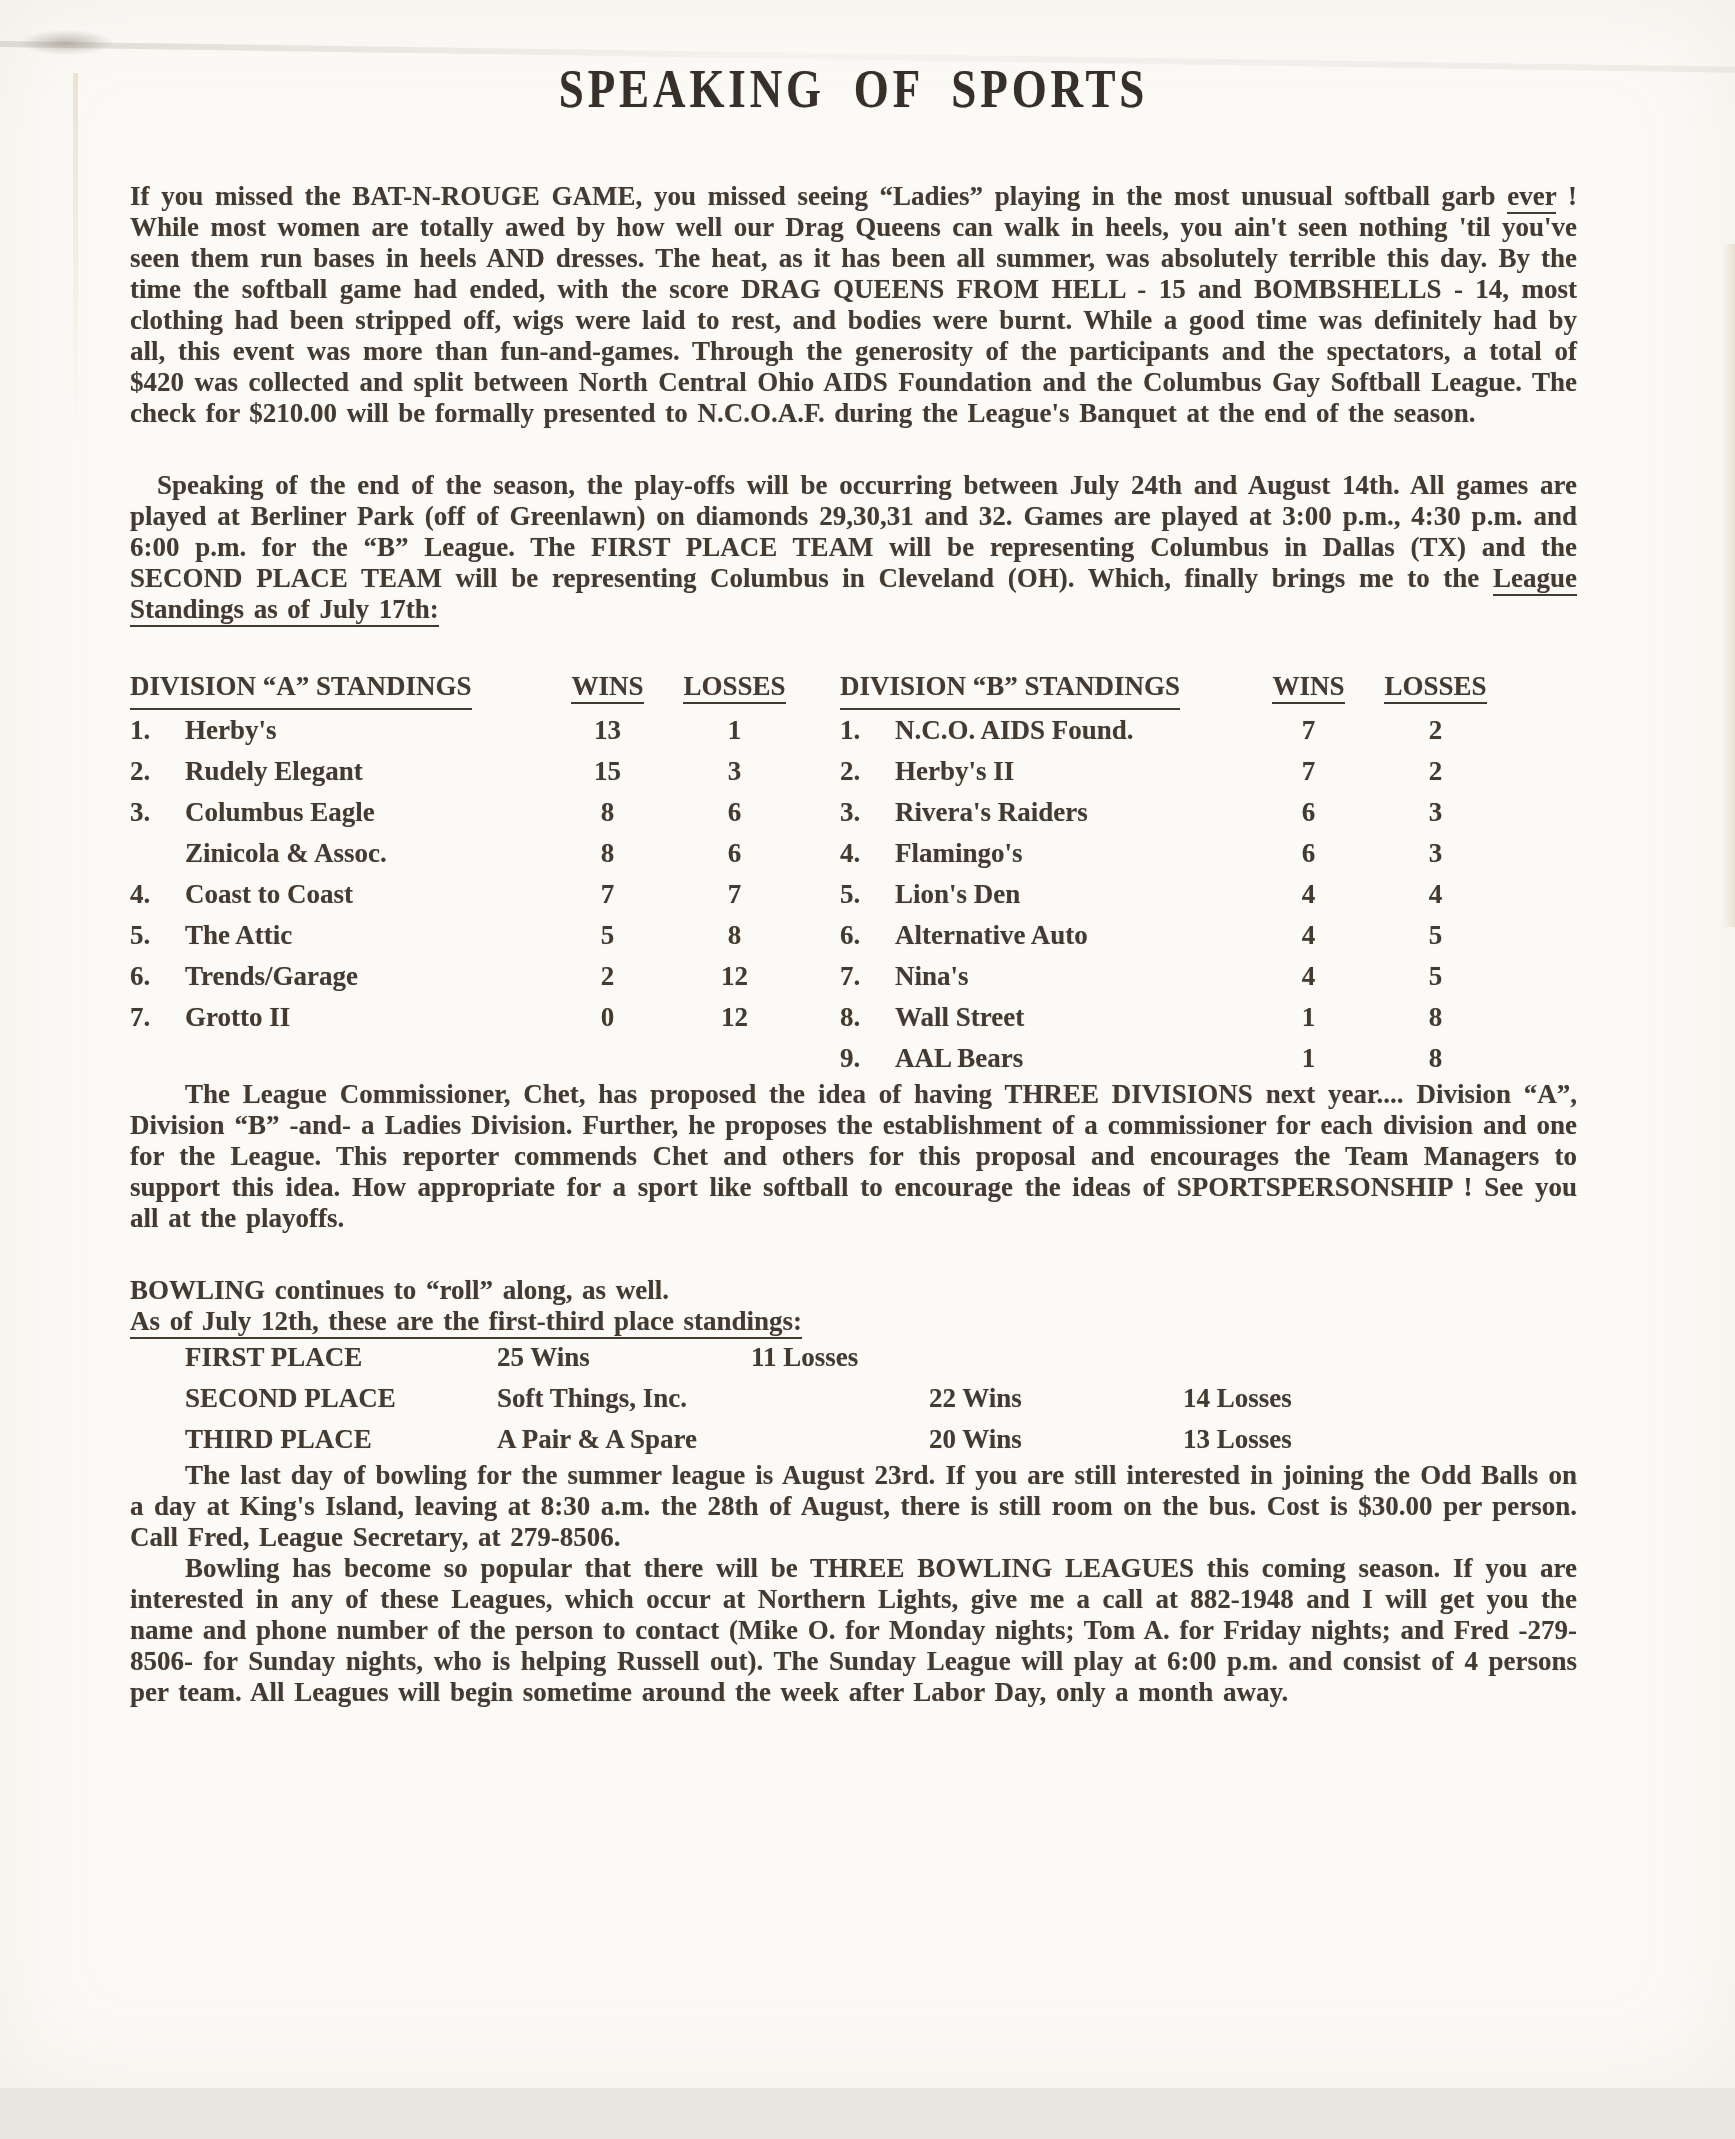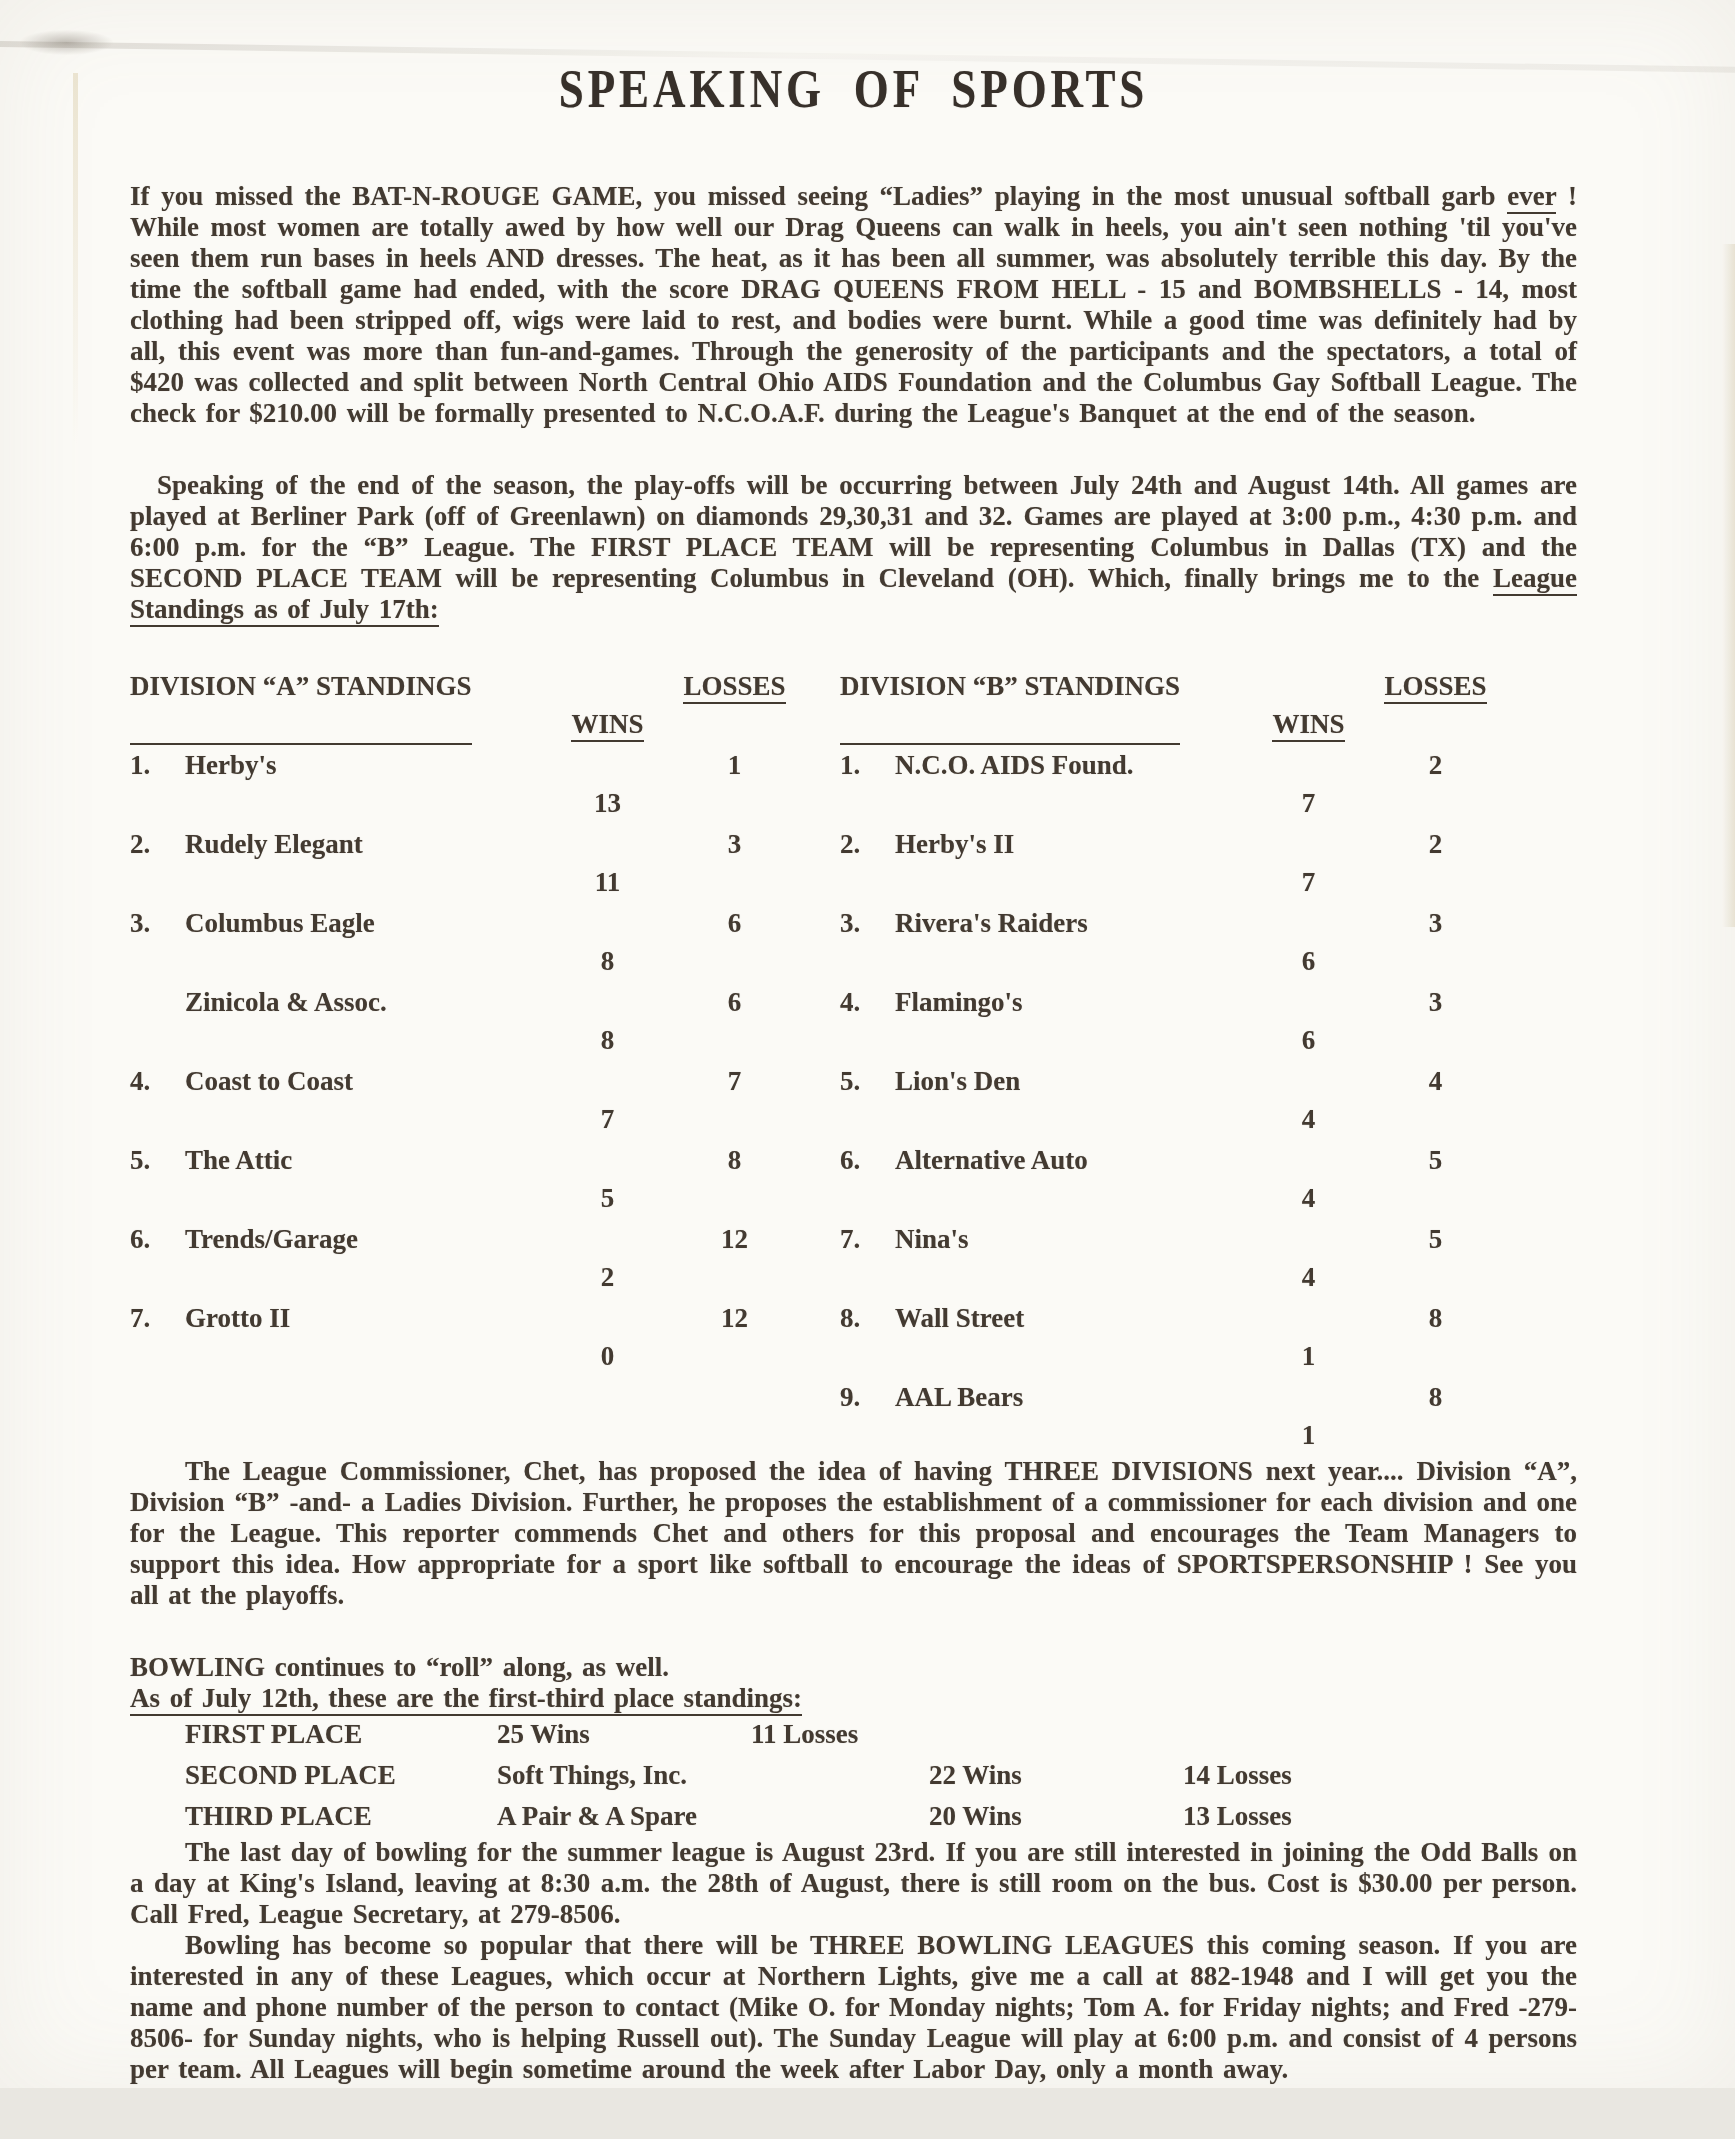--- a/index.html
+++ b/index.html
@@ -63,21 +63,21 @@
   .tables { display: flex; margin-top: 41px; }
   .stable { font-size: 27px; line-height: 41px; }
   .table-a { width: 710px; flex: none; }
   .table-b { flex: 1; }
   .trow { display: flex; gap: 17px; }
   .cname { display: flex; flex: none; }
   .table-a .cname { width: 419px; }
   .table-b .cname { width: 410px; }
   .rank { width: 55px; flex: none; }
   .team { flex: 1; }
-  .cwins { width: 83px; flex: none; text-align: center; margin-top: 38px; }
+  .cwins { width: 83px; flex: none; text-align: center; }
   .closs { width: 137px; flex: none; text-align: center; }
 
   
   .brow { display: flex; font-size: 27px; line-height: 41px; }
   .bplace { margin-left: 55px; width: 312px; flex: none; }
   .bteam { width: 432px; flex: none; }
   .bwins { width: 254px; flex: none; }
   .bloss { flex: 1; }
 </style>
 </head>
@@ -113,21 +113,21 @@
               <span class="team">Herby's</span>
             </span>
             <span class="cwins">13</span>
             <span class="closs">1</span>
           </div>
         <div class="trow">
             <span class="cname">
               <span class="rank">2.</span>
               <span class="team">Rudely Elegant</span>
             </span>
-            <span class="cwins">11</span>
+            <span class="cwins">15</span>
             <span class="closs">3</span>
           </div>
         <div class="trow">
             <span class="cname">
               <span class="rank">3.</span>
               <span class="team">Columbus Eagle</span>
             </span>
             <span class="cwins">8</span>
             <span class="closs">6</span>
           </div>

